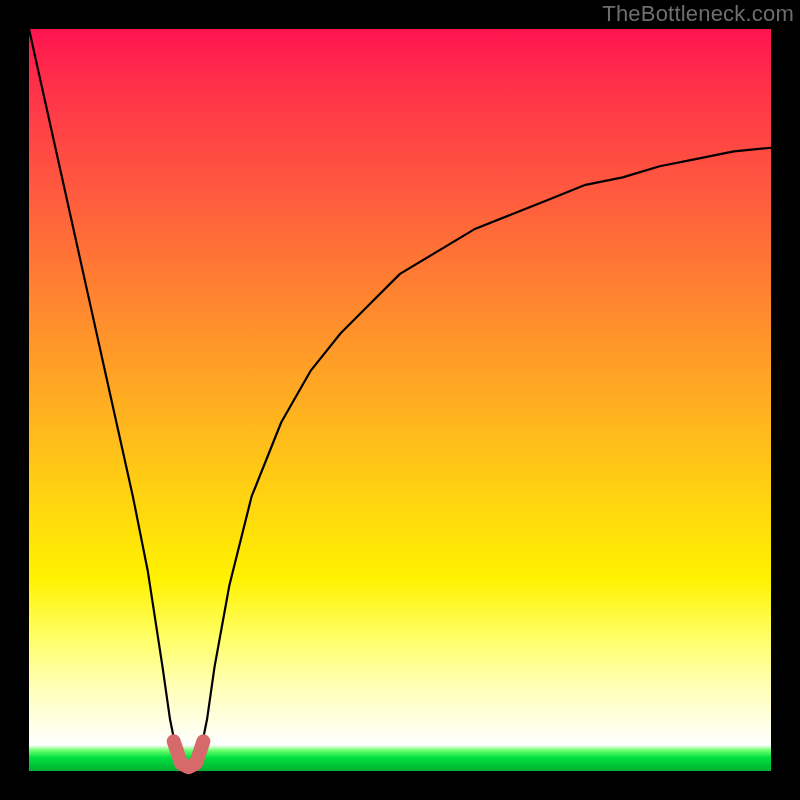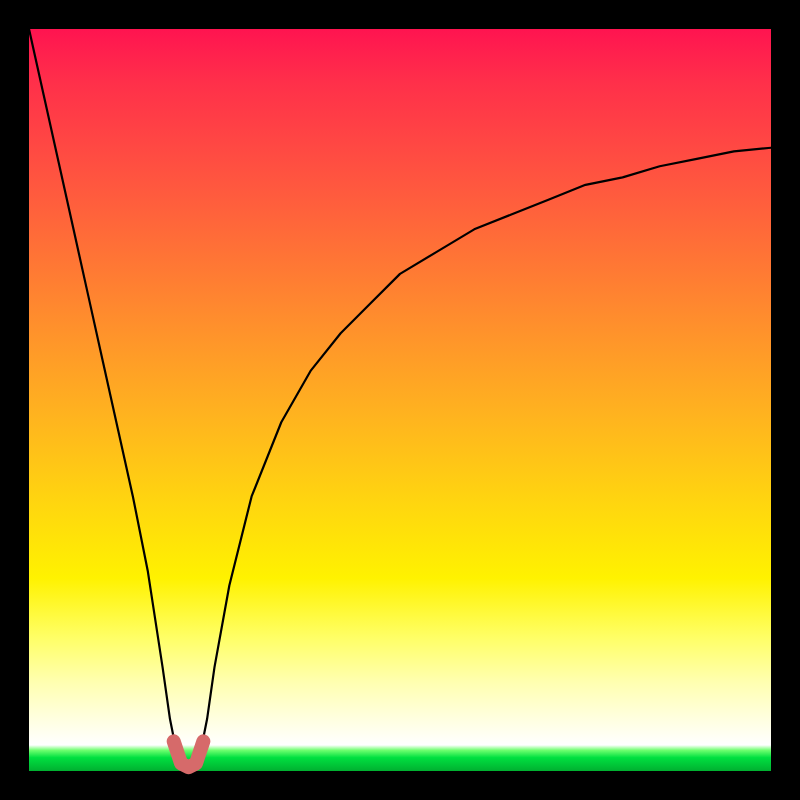--- a/index.html
+++ b/index.html
@@ -59,19 +59,20 @@
     top: 0;
     width: 742px;
     height: 742px;
     overflow: visible;
   }
 </style>
 </head>
 <body>
 
 <div class="frame">
+  <div class="watermark">TheBottleneck.com</div>
   <div class="plot">
     <svg class="curve" viewBox="0 0 742 742" preserveAspectRatio="none">
       <path id="main-curve" fill="none" stroke="#000000" stroke-width="2.2" stroke-linecap="round" stroke-linejoin="round" d="M0.00 0.00 L14.84 66.78 L29.68 133.56 L44.52 200.34 L59.36 267.12 L74.20 333.90 L89.04 400.68 L103.88 467.46 L118.72 541.66 L133.56 638.12 L140.98 690.06 L148.40 727.16 L155.82 742.00 L163.24 742.00 L170.66 727.16 L178.08 690.06 L185.50 638.12 L200.34 556.50 L222.60 467.46 L252.28 393.26 L281.96 341.32 L311.64 304.22 L341.32 274.54 L371.00 244.86 L408.10 222.60 L445.20 200.34 L482.30 185.50 L519.40 170.66 L556.50 155.82 L593.60 148.40 L630.70 137.27 L667.80 129.85 L704.90 122.43 L742.00 118.72"></path>
       <path id="marker-band" fill="none" stroke="#d66a6a" stroke-width="14" stroke-linecap="round" stroke-linejoin="round" d="M144.69 712.32 L152.11 734.58 L159.53 738.29 L166.95 734.58 L174.37 712.32"></path>
     </svg>
   </div>
 </div>
 
 </body></html>

